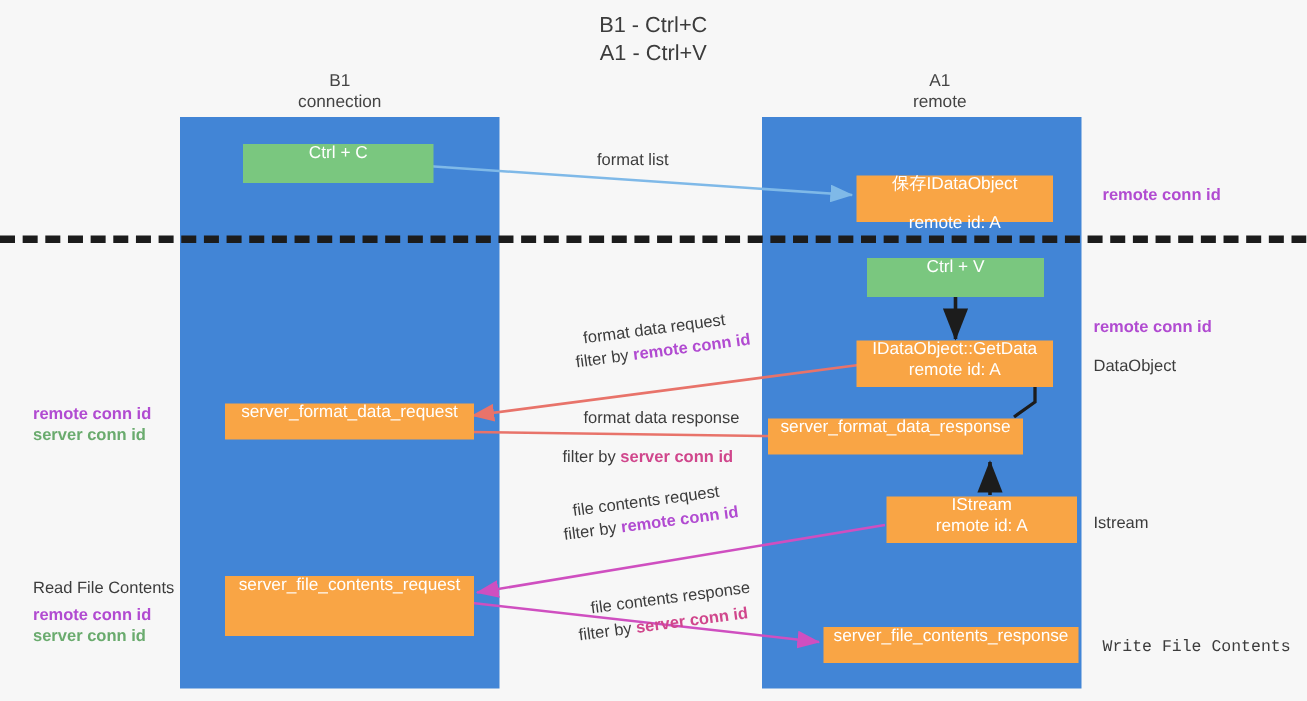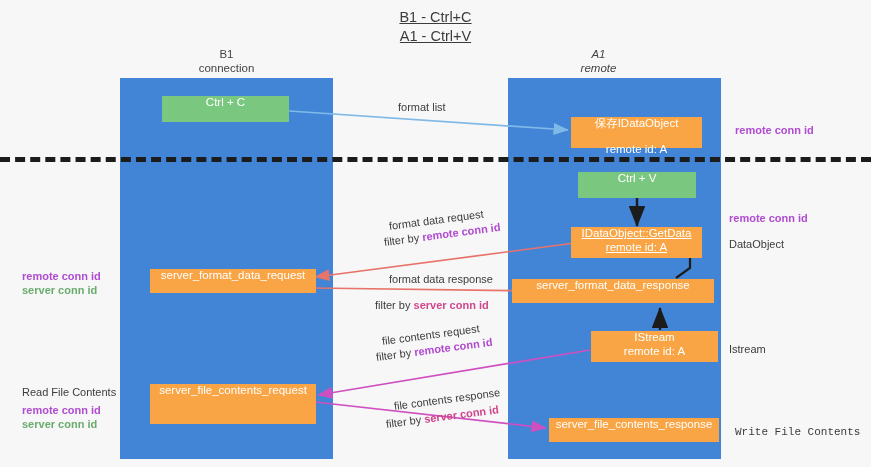--- a/index.html
+++ b/index.html
@@ -32,33 +32,32 @@
   #lane-a1 { left: 508px; width: 213px; }
 
   .lane-head {
     position: absolute;
     text-align: center;
     color: #444444;
     font-size: 11.5px;
     line-height: 14px;
   }
   #head-b1 { left: 120px; top: 47px; width: 213px; }
-  #head-a1 { left: 492px; top: 47px; width: 213px; font-style: italic; }
+  #head-a1 { left: 520px; top: 47px; width: 213px; }
 
   
   #title {
     position: absolute;
     top: 8px;
     left: 0;
     width: 871px;
     text-align: center;
     color: #3c3c3c;
     font-size: 14.5px;
     line-height: 19px;
-    text-decoration: underline;
   }
 
   
   .node {
     position: absolute;
     display: flex;
     flex-direction: column;
     align-items: center;
     justify-content: flex-start;
     text-align: center;
@@ -166,30 +165,30 @@
 
 <div class="node orange" style="left:571px; top:117px; width:131px; height:31px;gap:12px;">
   <span>保存IDataObject</span>
   <span class="l2">remote id: A</span>
 </div>
 
 <div class="node green" style="left:578px; top:172px; width:118px; height:26px;">
   <span>Ctrl + V</span>
 </div>
 
-<div class="node orange" style="left:571px; top:227px; width:131px; height:31px;text-decoration:underline;">
+<div class="node orange" style="left:571px; top:227px; width:131px; height:31px;">
   <span>IDataObject::GetData</span>
   <span class="l2">remote id: A</span>
 </div>
 
 <div class="node orange" style="left:150px; top:269px; width:166px; height:24px;">
   <span>server_format_data_request</span>
 </div>
 
-<div class="node orange" style="left:512px; top:279px; width:202px; height:24px;">
+<div class="node orange" style="left:512px; top:279px; width:170px; height:24px;">
   <span>server_format_data_response</span>
 </div>
 
 <div class="node orange" style="left:591px; top:331px; width:127px; height:31px;">
   <span>IStream</span>
   <span class="l2">remote id: A</span>
 </div>
 
 <div class="node orange" style="left:150px; top:384px; width:166px; height:40px;">
   <span>server_file_contents_request</span>

